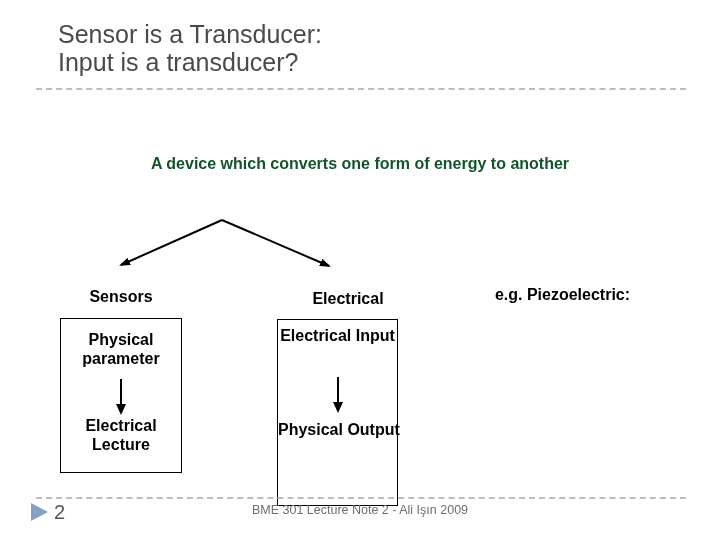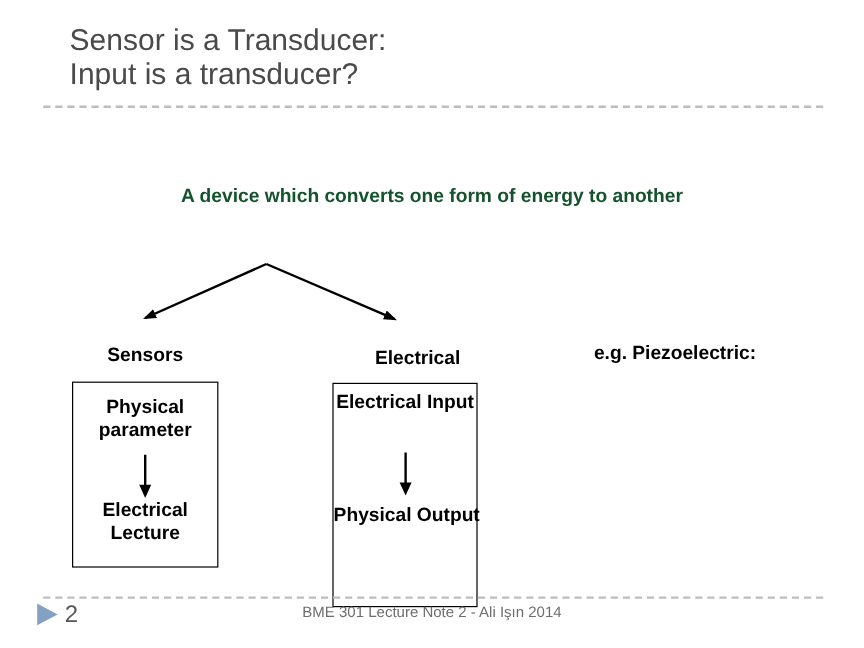--- a/index.html
+++ b/index.html
@@ -182,15 +182,15 @@
   </div>
 
   <div class="abs example">
     <div><span class="underlined">e.g. Piezoelectric</span><span>:</span></div>
   </div>
 
   <div class="abs rule rule-bottom"></div>
 
   <div class="abs page-marker"></div>
   <div class="abs page-number">2</div>
-  <div class="abs footer-note">BME 301 Lecture Note 2 - Ali Işın 2014</div>
+  <div class="abs footer-note">BME 301 Lecture Note 2 - Ali Işın 2009</div>
 
 </div>
 
 </body></html>

